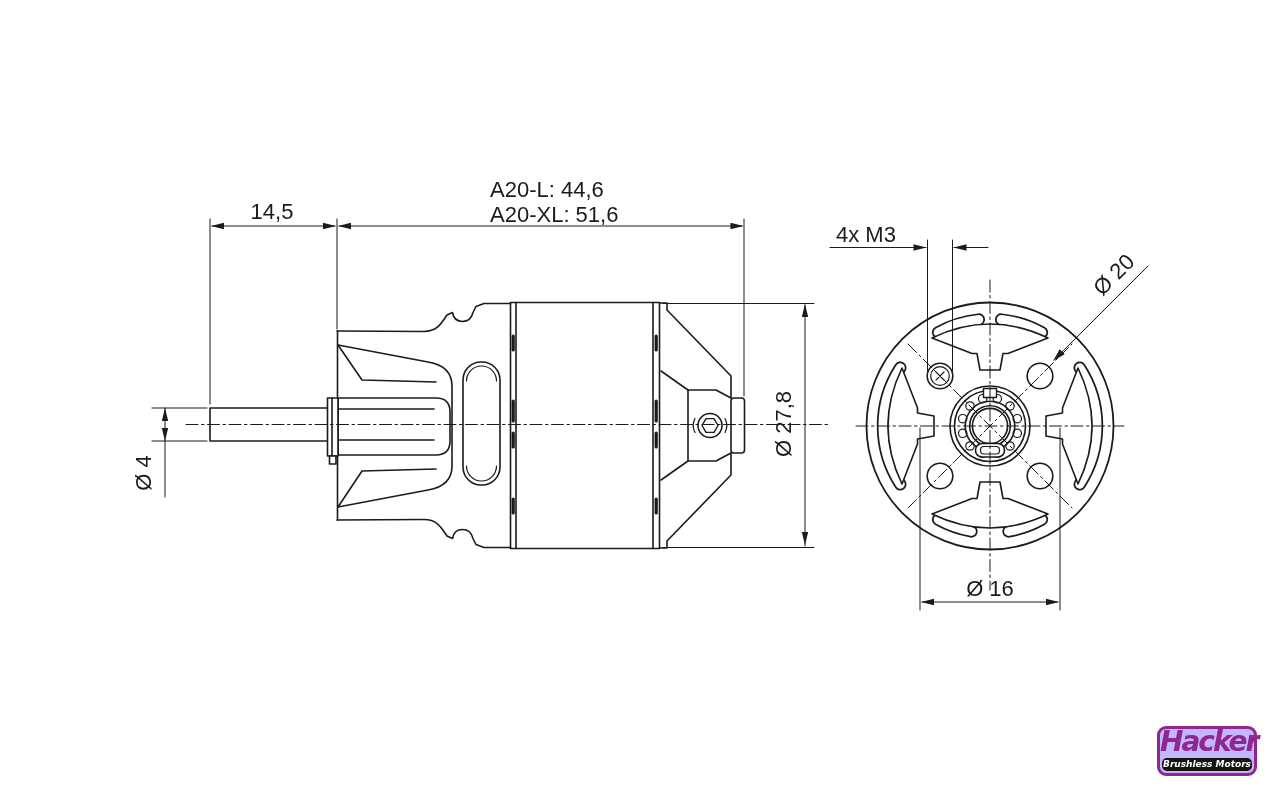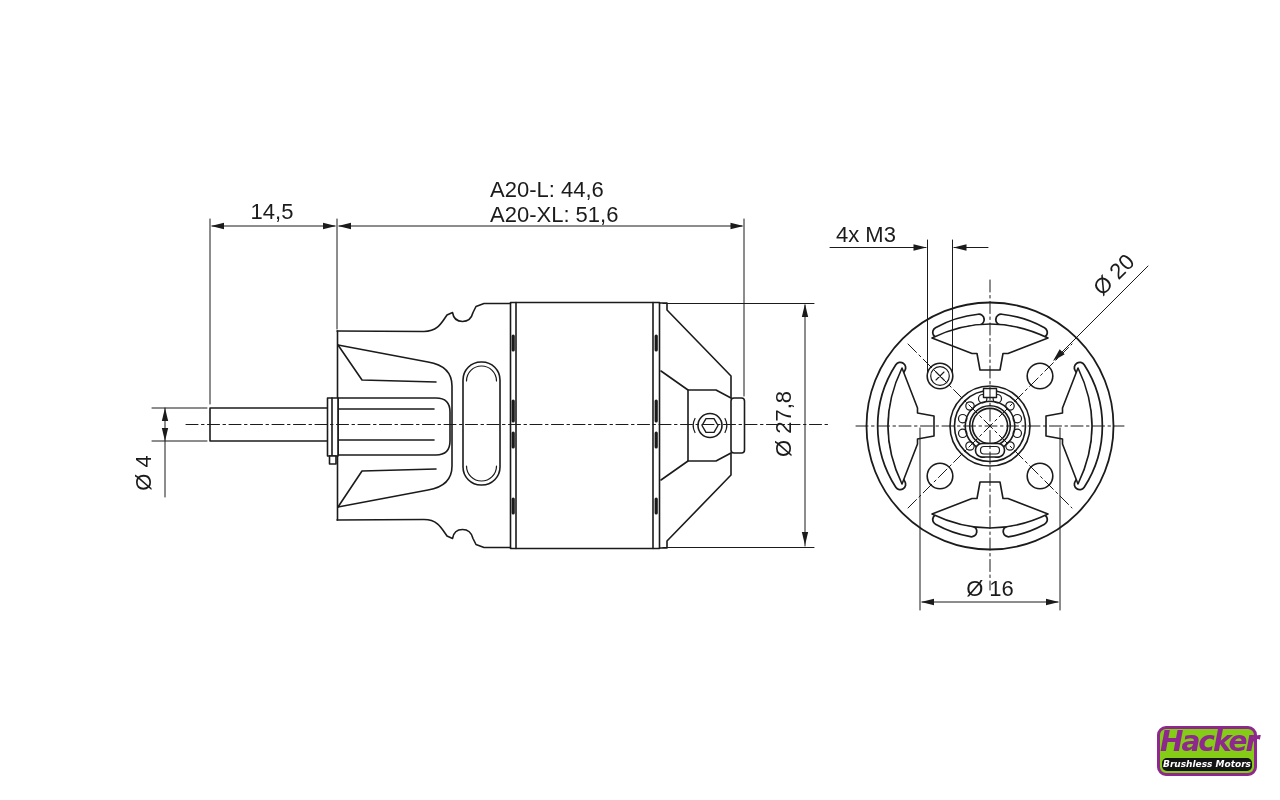--- a/index.html
+++ b/index.html
@@ -2,21 +2,21 @@
 <html><head>
 <meta charset="utf-8">
 <style>
   html,body{margin:0;padding:0;background:#fff;}
   .page{position:relative;width:1280px;height:800px;background:#ffffff;overflow:hidden;
         font-family:"Liberation Sans",sans-serif;}
   svg text{font-family:"Liberation Sans","DejaVu Sans",sans-serif;fill:#1b1b1b;}
   .dimtxt{font-size:22px;}
   
   .logo{position:absolute;left:1157px;top:726px;width:100px;height:50px;
-        border:3px solid #8e278e;border-radius:9px;background:#84cc16;box-sizing:border-box;
+        border:3px solid #8e278e;border-radius:9px;background:#c4b5fd;box-sizing:border-box;
         display:flex;flex-direction:column;justify-content:flex-end;align-items:center;}
   .logo-brand{position:absolute;top:-4px;left:0;right:0;text-align:center;
         font-family:"DejaVu Sans","Liberation Sans",sans-serif;
         font-weight:bold;font-style:italic;font-size:28px;letter-spacing:-2px;color:#8e278e;}
   .logo-bar{width:90px;height:13px;margin-bottom:2px;background:#141414;border-radius:5px;
         display:flex;align-items:center;justify-content:center;}
   .logo-tagline{font-family:"DejaVu Sans","Liberation Sans",sans-serif;
         font-style:italic;font-weight:bold;font-size:9px;color:#fff;white-space:nowrap;line-height:1;}
 </style>
 </head>

